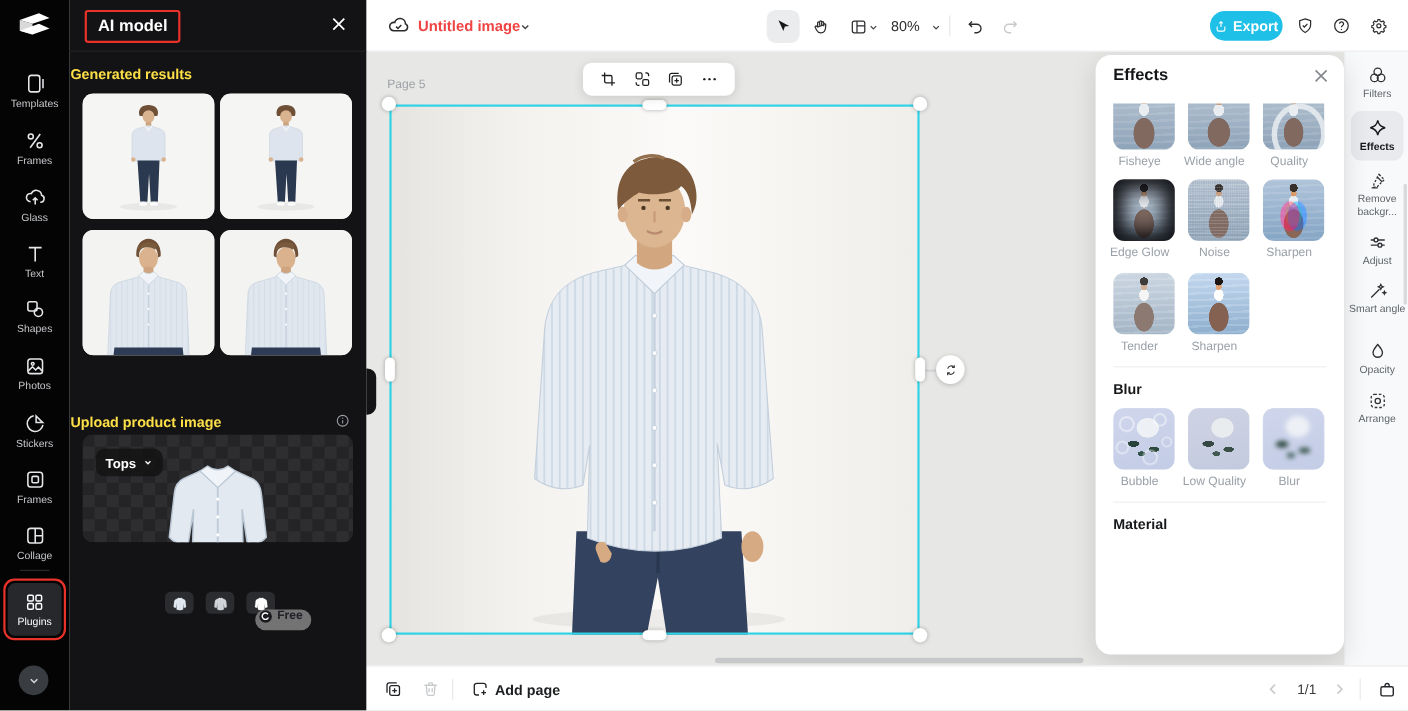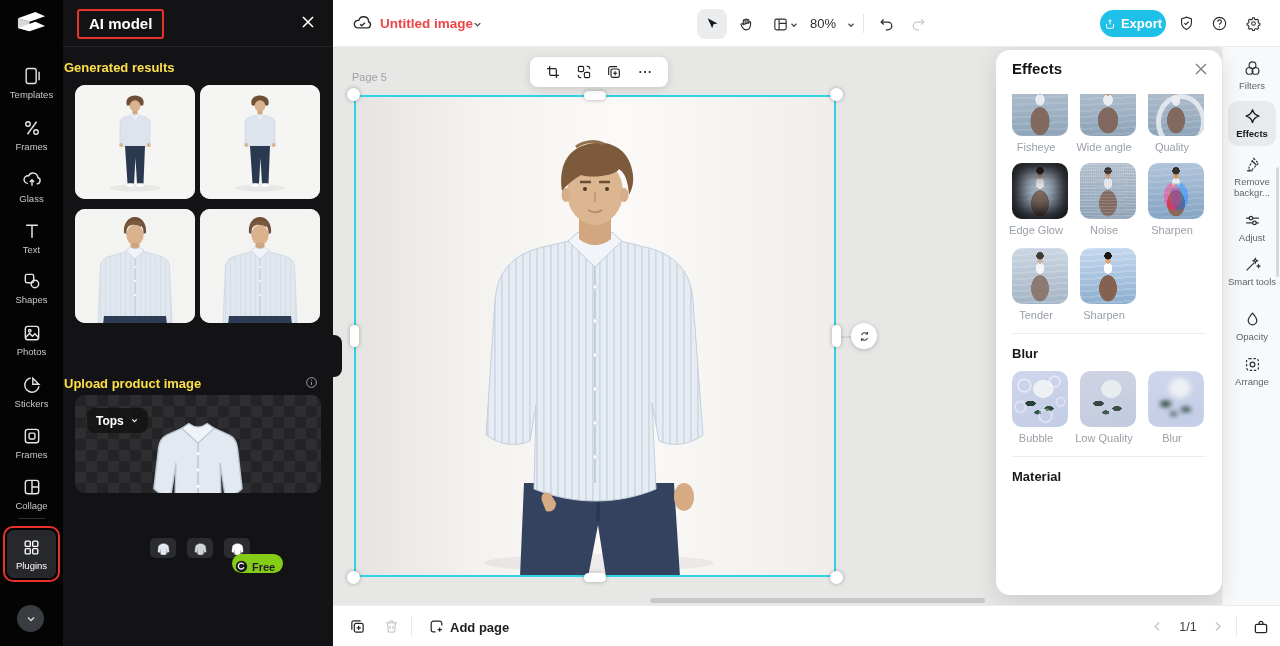--- a/index.html
+++ b/index.html
@@ -29,21 +29,21 @@
   .gthumb{position:absolute;width:120px;height:114px;border-radius:10px;background:#f3f3f1;overflow:hidden;cursor:pointer;box-shadow:inset 0 0 18px rgba(0,0,0,.05)}
   .gthumb svg{width:100%;height:100%}
   .info-ic{position:absolute;right:15px;top:376px;color:#9b9fa4}
   .upload-box{position:absolute;left:12px;top:395px;width:246px;height:98px;border-radius:9px;background-color:#242426;background-image:linear-gradient(45deg,#2e2e30 25%,transparent 25%,transparent 75%,#2e2e30 75%),linear-gradient(45deg,#2e2e30 25%,transparent 25%,transparent 75%,#2e2e30 75%);background-size:22px 22px;background-position:0 0,11px 11px;overflow:hidden}
   .upload-shirt{position:absolute;left:64px;top:10px;width:118px;height:116px}
   .tops-chip{position:absolute;left:12px;top:13px;height:25px;background:rgba(18,18,20,.82);border-radius:8px;display:flex;align-items:center;gap:6px;padding:0 9px;cursor:pointer}
   .tops-chip span{font-size:12px;font-weight:600;color:#fff}
   .mini-chip{position:absolute;width:23px;height:23px;border-radius:6px;background:rgba(16,16,18,.85);display:flex;align-items:center;justify-content:center;cursor:pointer;color:#f0f1f2}
   .sample{position:absolute;top:538px;width:26px;height:20px;border-radius:5px;background:#2b2c2f;display:flex;align-items:center;justify-content:center;cursor:pointer}
   .sample svg{width:15px;height:15px}
-  .free-badge{position:absolute;left:169px;top:554px;height:19px;background:#84cc16;border-radius:10px;display:flex;align-items:flex-end;gap:4px;padding:0 8px 0 3px;z-index:5}
+  .free-badge{position:absolute;left:169px;top:554px;height:19px;background:#737373;border-radius:10px;display:flex;align-items:flex-start;gap:4px;padding:0 8px 0 3px;z-index:5}
   .free-badge span{font-size:11px;font-weight:700;color:#232027}
   .btn-regen{position:absolute;left:15px;top:565px;width:241px;height:28px;border-radius:9px;background:linear-gradient(90deg,#7d5bfa,#18c4de);display:flex;align-items:center;justify-content:center;font-size:14px;font-weight:700;color:#fff;cursor:pointer}
   .btn-start{position:absolute;left:15px;top:604px;width:241px;height:28px;border-radius:9px;background:#232529;display:flex;align-items:center;justify-content:center;font-size:14px;font-weight:600;color:#fff;cursor:pointer}
 
   
   .topbar{position:absolute;left:333px;top:0;width:947px;height:47px;background:#fff;border-bottom:1px solid #ebecee;z-index:30}
   .tb-title{position:absolute;left:47px;top:16px;font-size:13.5px;font-weight:600;color:#ef4444}
   .tool-btn{position:absolute;top:9px;width:30px;height:30px;border-radius:8px;display:flex;align-items:center;justify-content:center;cursor:pointer;color:#2b2c2e}
   .tool-btn.sel{background:#ebecee}
   .zoom-lv{position:absolute;left:477px;top:16px;font-size:13px;color:#2a2b2d;cursor:pointer}
@@ -670,21 +670,21 @@
         <circle cx="14.5" cy="15" r="2.2" fill="#f8f9fa"></circle>
       </svg>
     <div class="rr-label">Adjust</div>
   </div>
   <div class="rr-item" style="top:208px">
     <svg width="19" height="19" viewBox="0 0 24 24" fill="none" stroke="currentColor" stroke-width="1.5">
         <path d="M4.5 19.5 14 10"></path>
         <path d="M15.5 4.5l.9 1.9 1.9.9-1.9.9-.9 1.9-.9-1.9-1.9-.9 1.9-.9z"></path>
         <path d="M19.6 12.4l.5 1.1 1.1.5-1.1.5-.5 1.1-.5-1.1-1.1-.5 1.1-.5z"></path>
       </svg>
-    <div class="rr-label">Smart tools</div>
+    <div class="rr-label">Smart angle</div>
   </div>
   <div class="rr-item" style="top:263px">
     <svg width="19" height="19" viewBox="0 0 24 24" fill="none" stroke="currentColor" stroke-width="1.6">
         <path d="M12 4c3.4 3.9 5.4 6.7 5.4 9.3a5.4 5.4 0 0 1-10.8 0C6.6 10.7 8.6 7.9 12 4z"></path>
       </svg>
     <div class="rr-label">Opacity</div>
   </div>
   <div class="rr-item" style="top:308px">
     <svg width="19" height="19" viewBox="0 0 24 24" fill="none" stroke="currentColor" stroke-width="1.5">
         <rect x="4.5" y="4.5" width="15" height="15" rx="3.5" stroke-dasharray="3 2.2"></rect>

